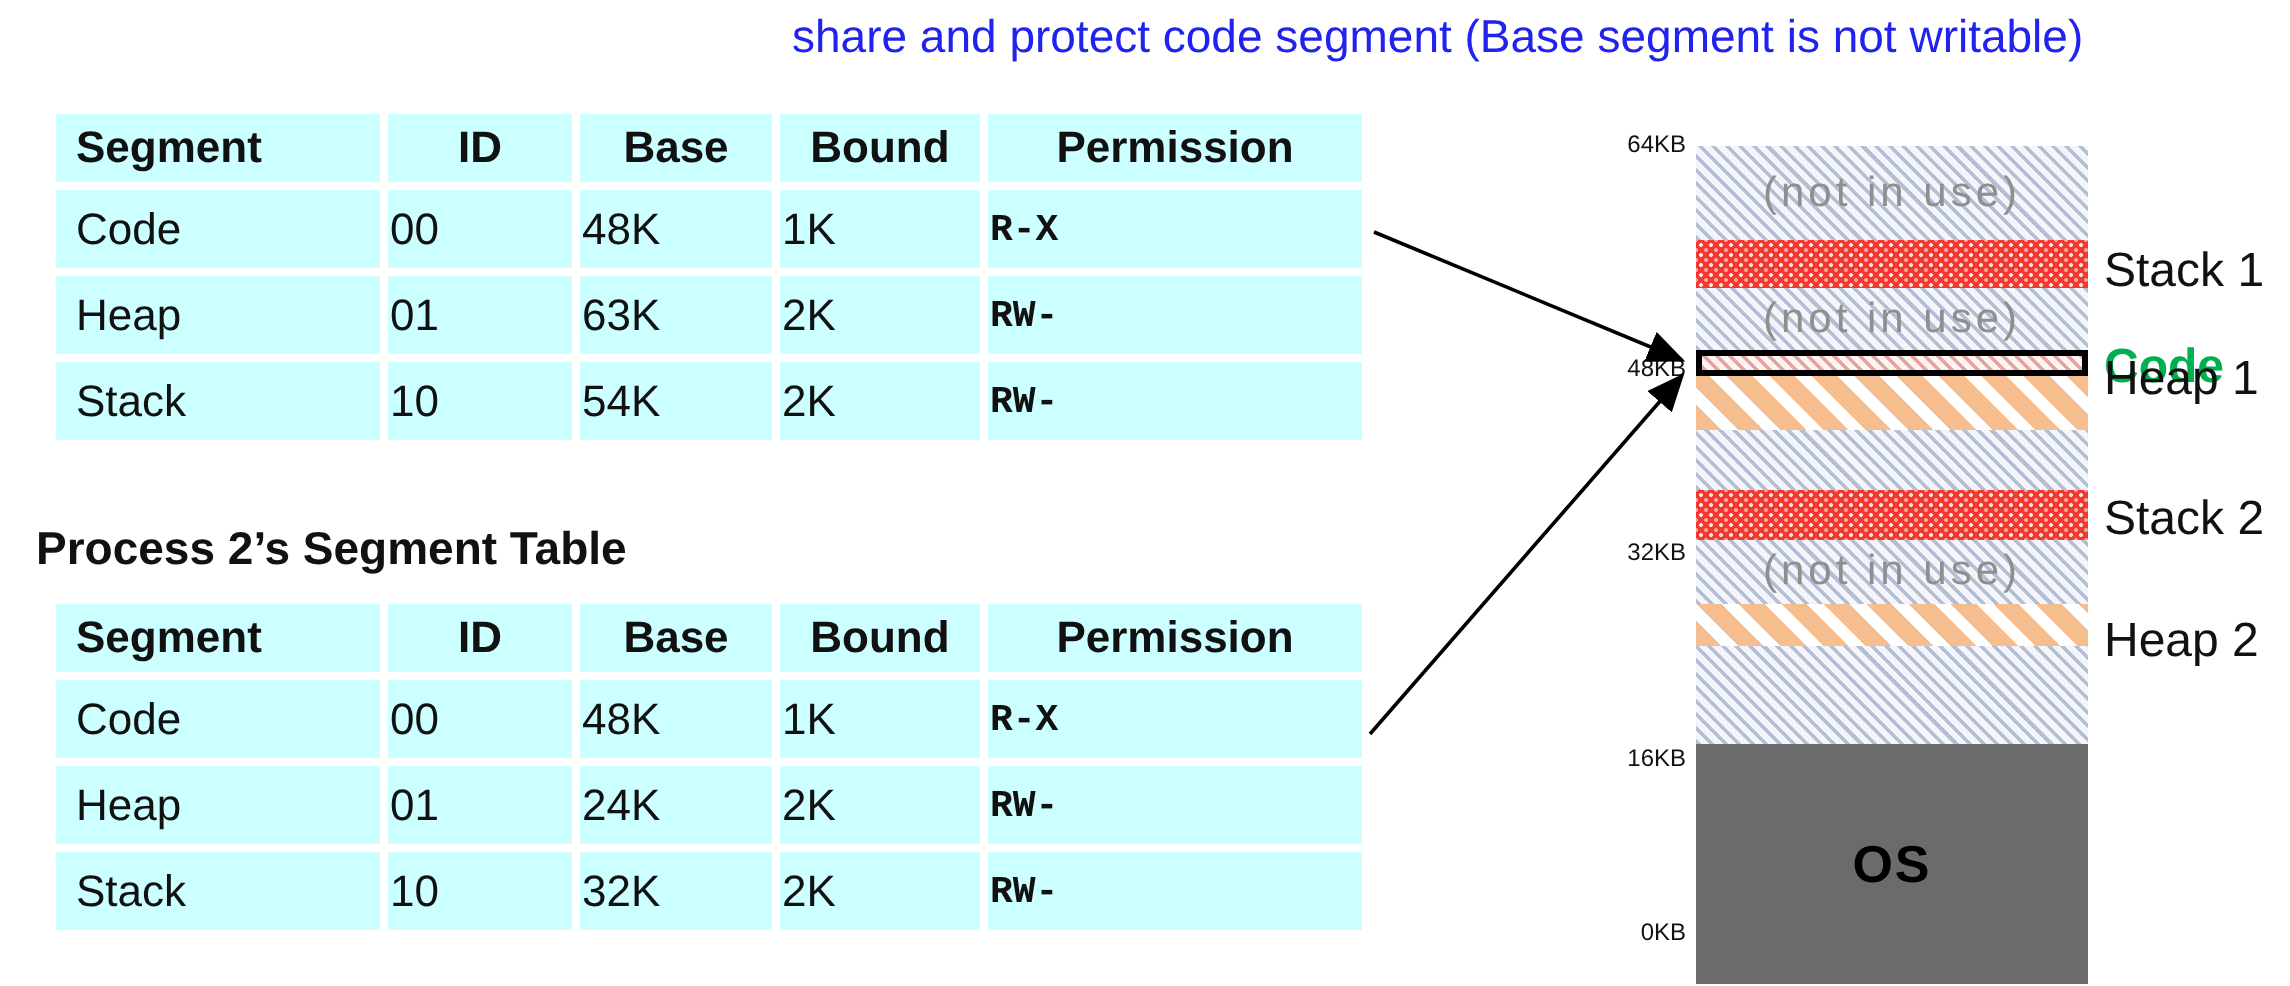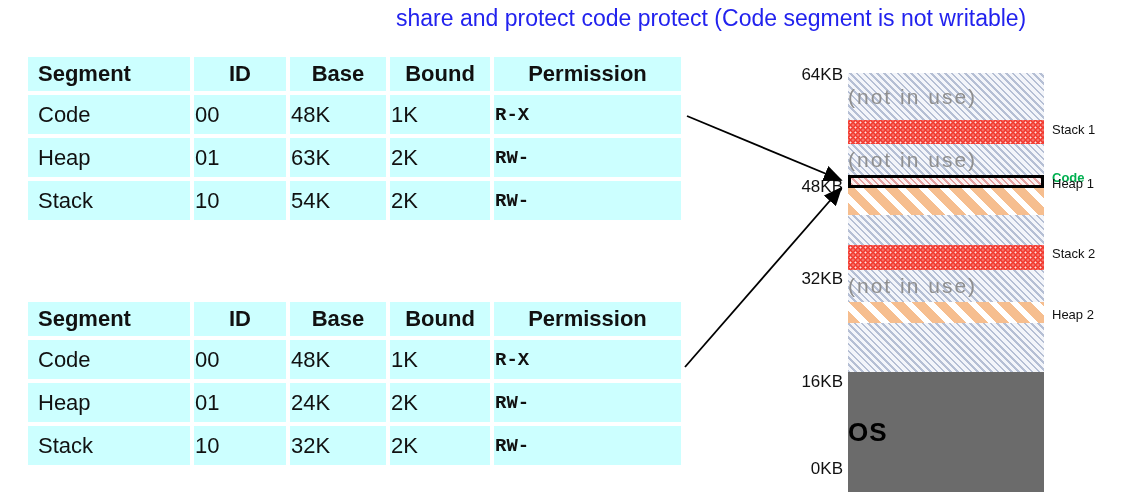--- a/index.html
+++ b/index.html
@@ -16,21 +16,21 @@
   table.seg-table{position:absolute;border-collapse:separate;border-spacing:4px;table-layout:fixed;}
   #table1{left:24px;top:53px;}
   #table2{left:24px;top:298px;}
   .seg-table th,.seg-table td{background:#CCFFFF;font-size:22px;color:#111;overflow:hidden;}
   .seg-table th{font-weight:bold;height:32px;text-align:center;}
   .seg-table td{height:37px;text-align:left;font-weight:normal;}
   .seg-table th.c-seg,.seg-table td.c-seg{text-align:left;padding-left:10px;}
   .seg-table td.c-perm{font-family:"Liberation Mono", monospace;font-weight:bold;font-size:19px;}
   
   #membar{position:absolute;left:848px;top:73px;width:196px;height:395px;}
-  .band{width:100%;position:relative;display:flex;align-items:center;justify-content:flex-start;}
+  .band{width:100%;position:relative;display:flex;align-items:center;justify-content:center;}
   .band.free{
     background:
       repeating-linear-gradient(45deg, rgba(148,162,192,0.65) 0 1.8px, rgba(255,255,255,0) 1.8px 4.8px),
       #F3F5FA;
   }
   .band .free-text{color:#8F8F8F;font-size:21px;letter-spacing:2px;white-space:nowrap;}
   .band.stackband{
     background-color:#F2392F;
     background-image:
       radial-gradient(rgba(255,255,255,0.85) 0.9px, rgba(255,255,255,0) 1.1px),
@@ -43,32 +43,33 @@
   }
   .band.codeband{
     box-sizing:border-box;border:3px solid #000;
     background:
       repeating-linear-gradient(45deg, rgba(214,110,110,0.6) 0 1.8px, rgba(255,255,255,0) 1.8px 4.6px),
       #FCF3F3;
   }
   .band.osband{background:#6B6B6B;}
   .band .os-text{color:#000;font-size:26px;font-weight:bold;letter-spacing:1px;}
   
-  .axis-label{position:absolute;right:302px;font-size:17px;color:#111;text-align:right;white-space:nowrap;margin-left:42px;}
-  .side-label{position:absolute;left:1052px;font-size:13px;color:#111;white-space:nowrap;}
+  .axis-label{position:absolute;right:302px;font-size:12px;color:#111;text-align:right;white-space:nowrap;margin-left:42px;}
+  .side-label{position:absolute;left:1052px;font-size:24px;color:#111;white-space:nowrap;}
   .side-label.code{color:#00B050;font-weight:bold;}
   
   #arrow-overlay{position:absolute;left:0;top:0;pointer-events:none;}
 </style>
 </head>
 <body>
 
 <div id="stage">
 
-  <div id="caption">share and protect code protect (Code segment is not writable)</div>
+  <div class="sec-title" id="title2">Process 2’s Segment Table</div>
+  <div id="caption">share and protect code segment (Base segment is not writable)</div>
 
   <table class="seg-table" id="table1">
     <colgroup>
       <col style="width:162px">
         <col style="width:92px">
         <col style="width:96px">
         <col style="width:100px">
         <col style="width:187px">
     </colgroup>
     <tbody>

